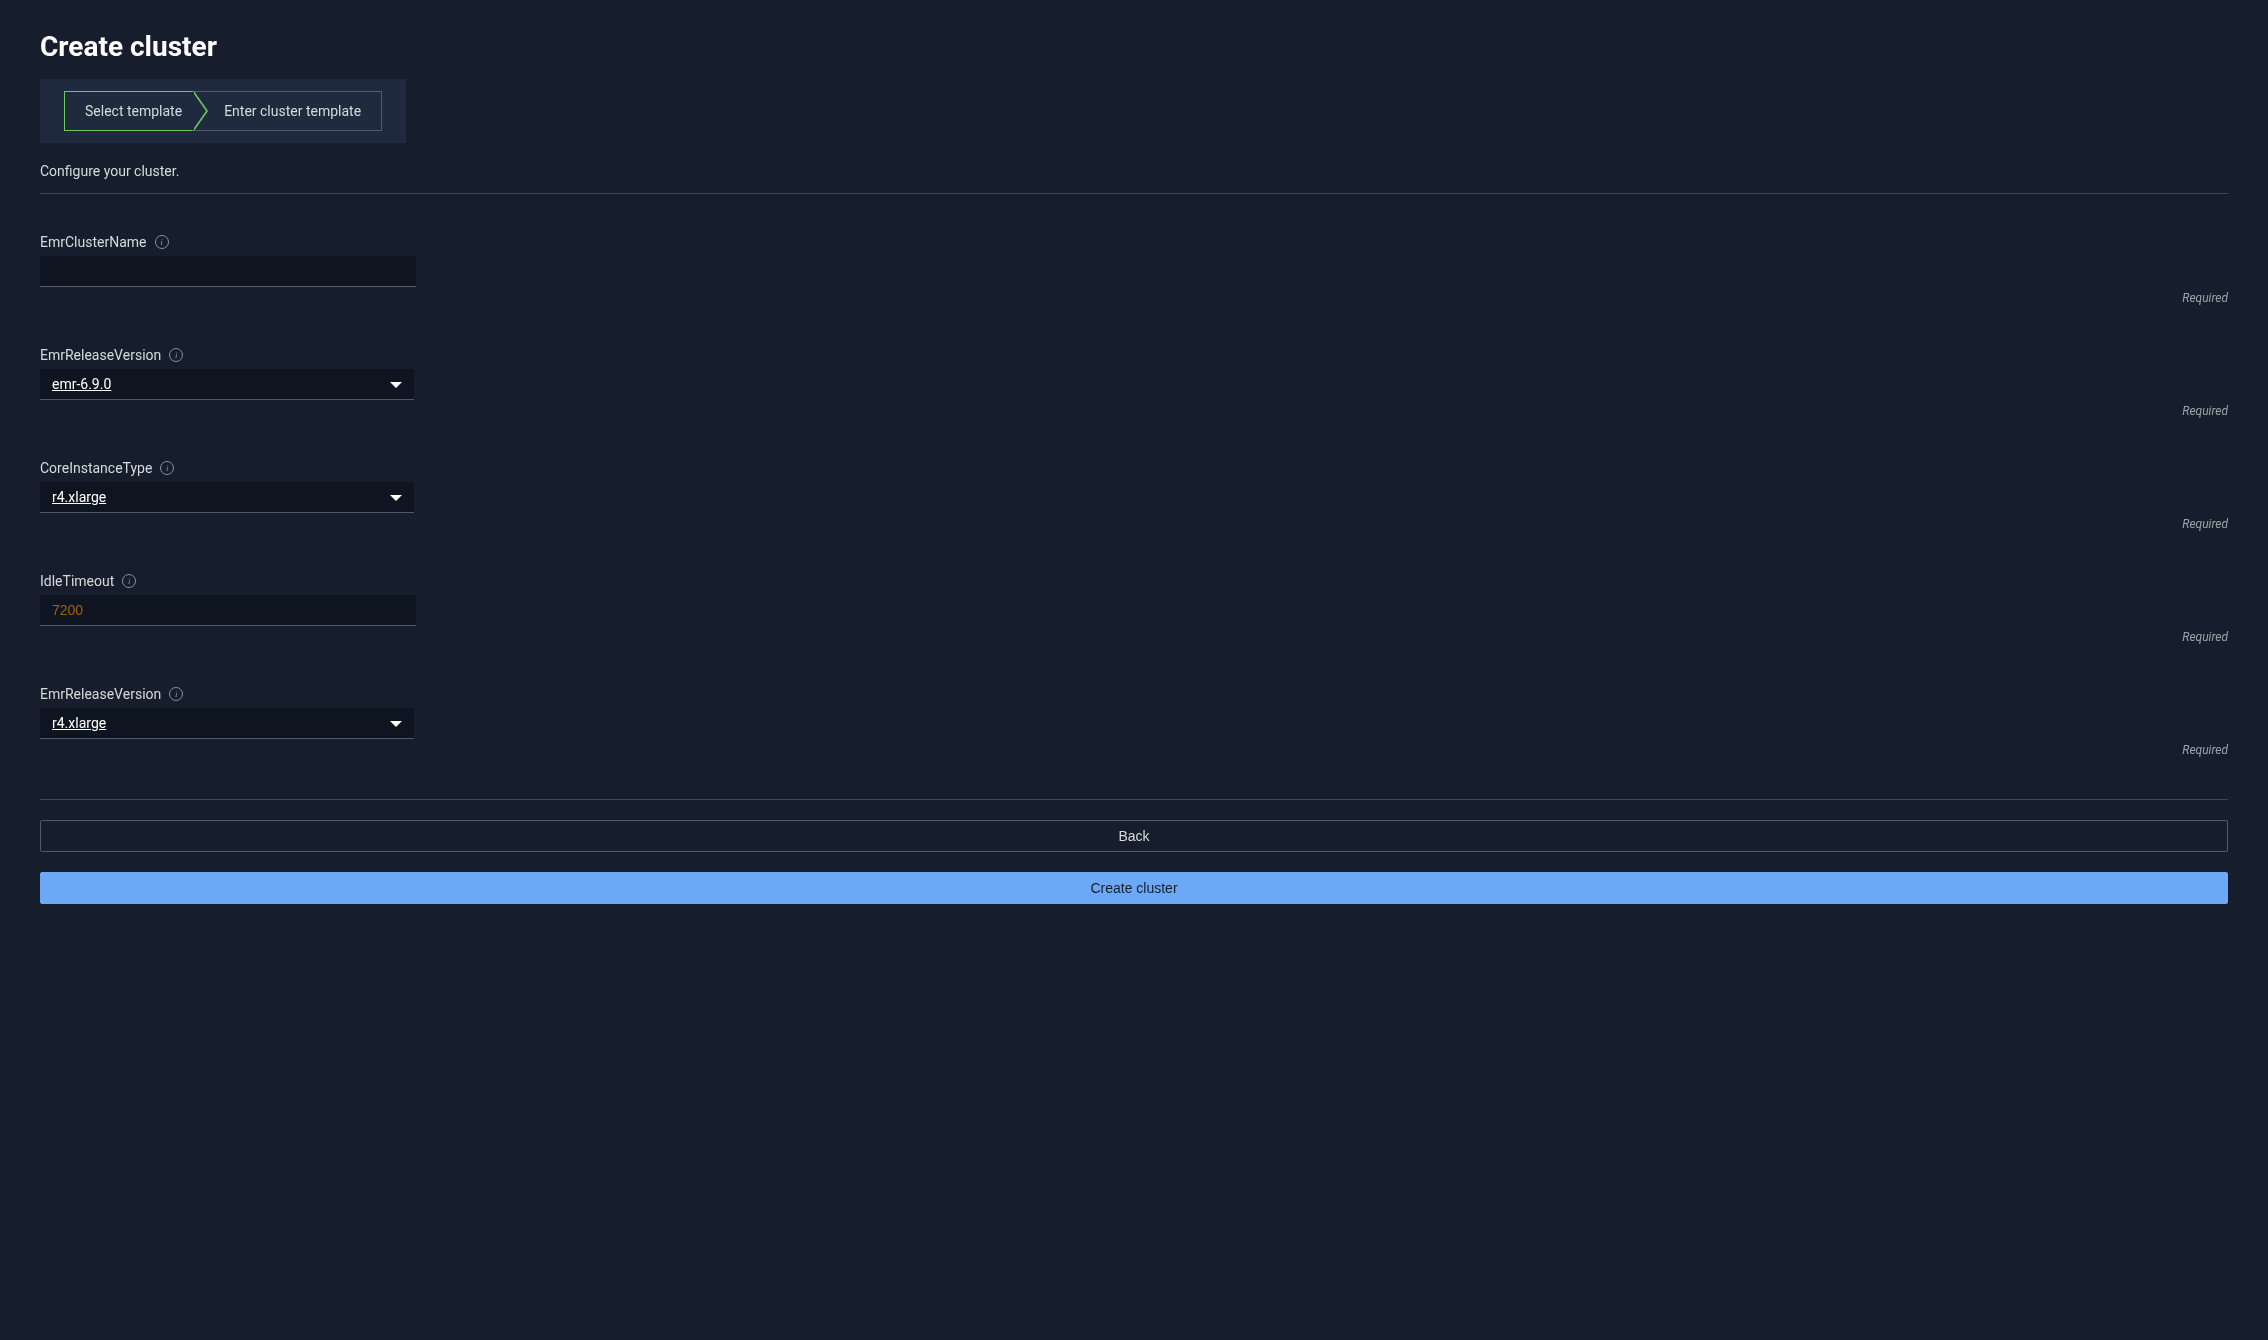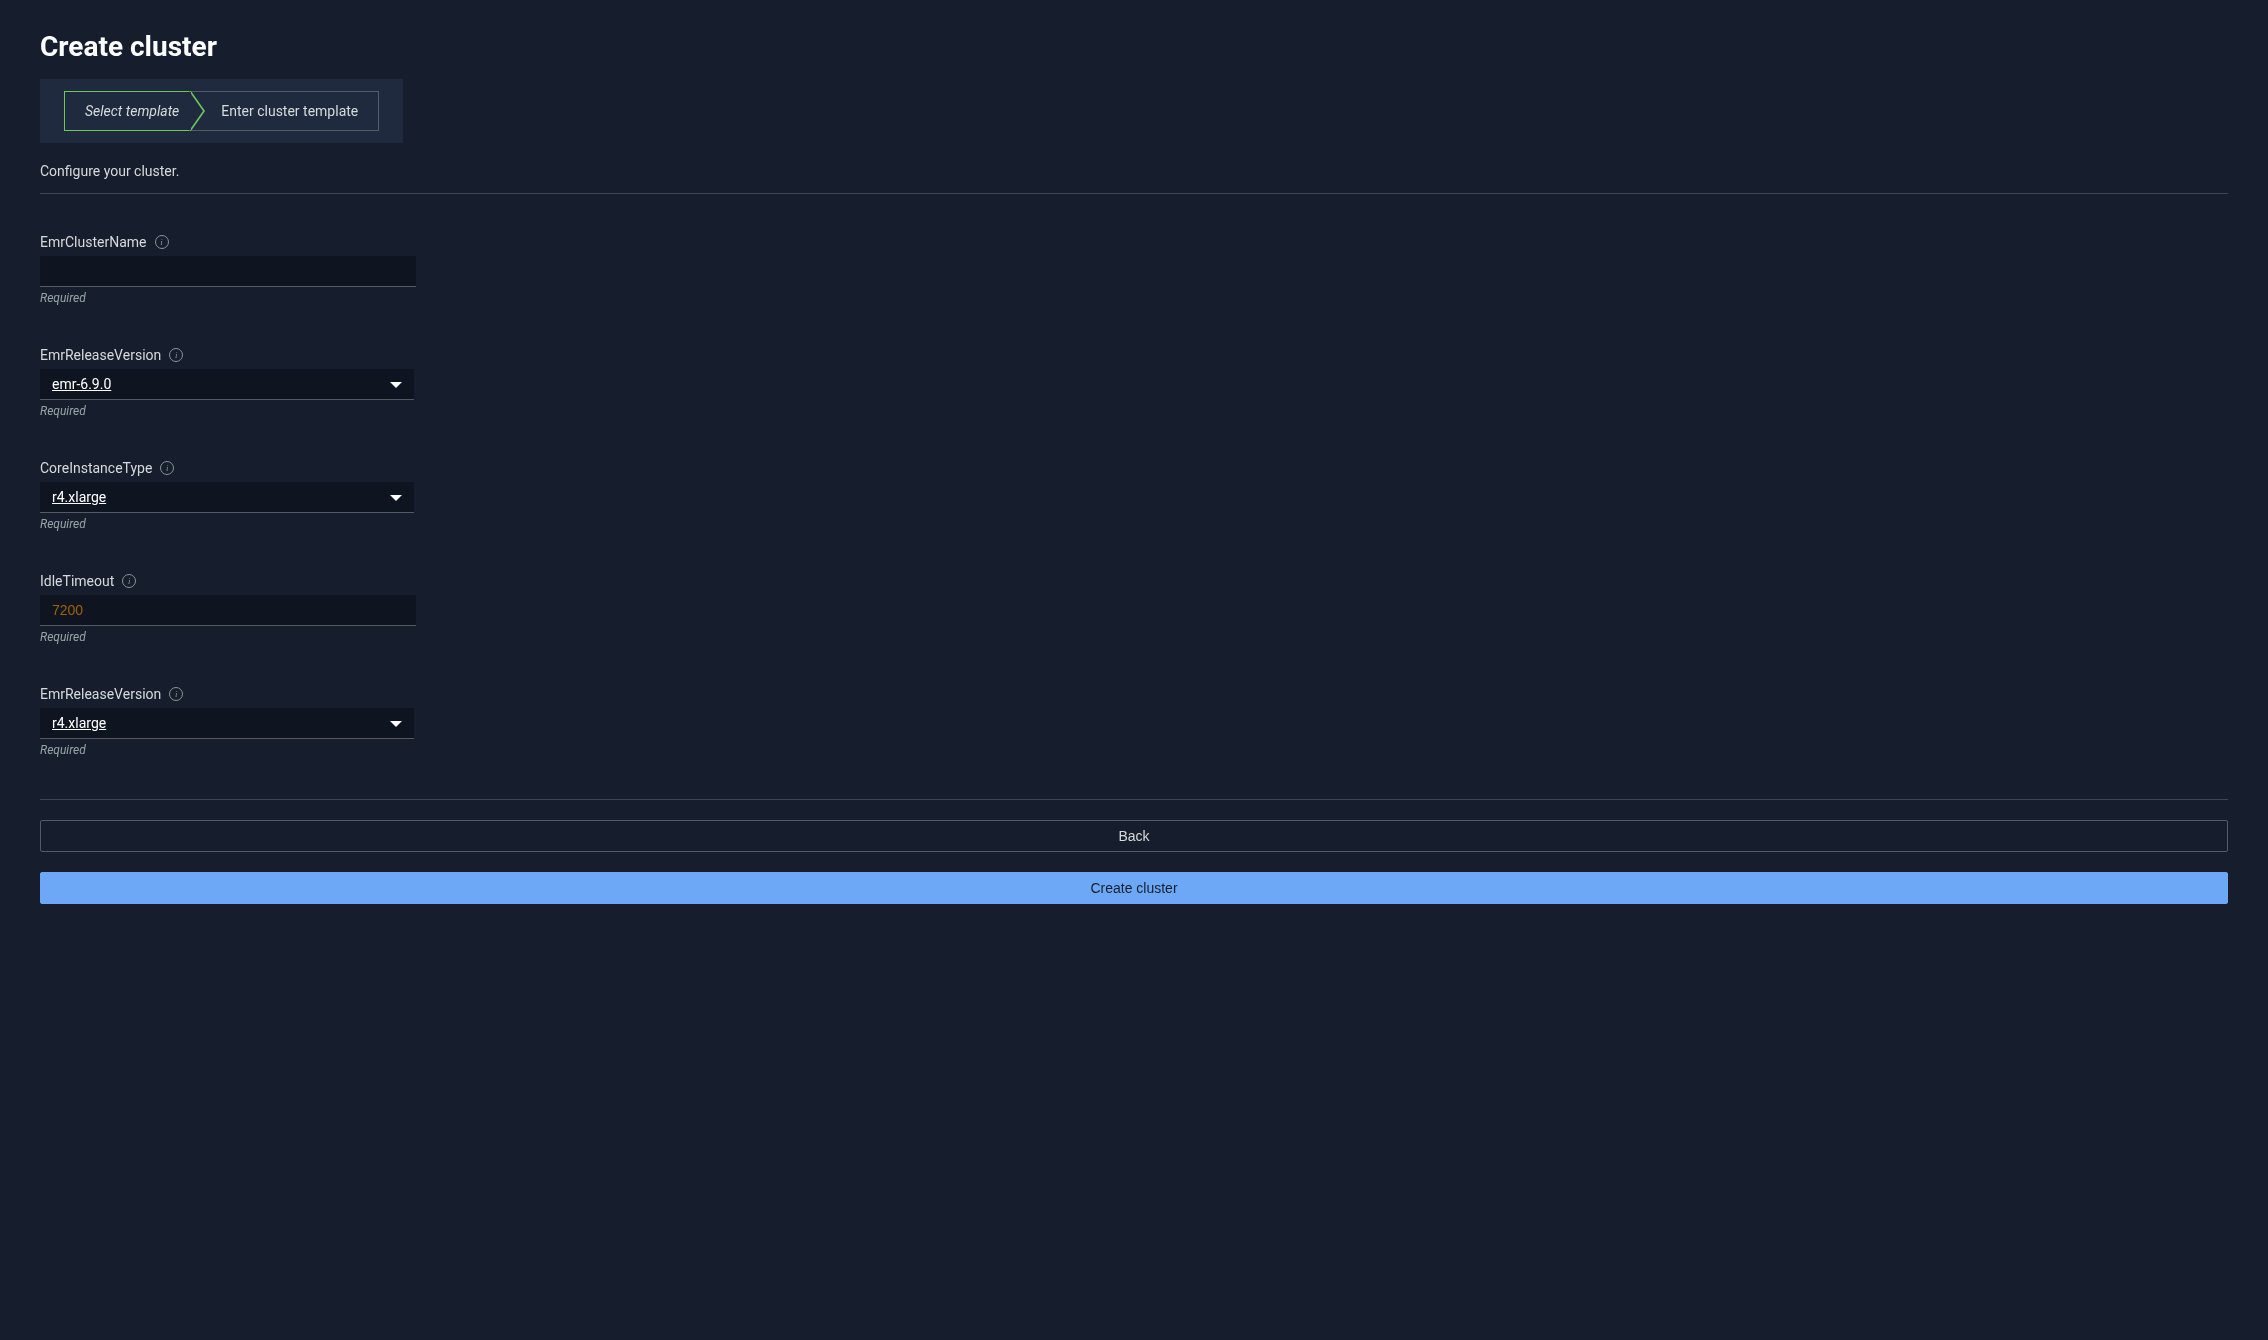--- a/index.html
+++ b/index.html
@@ -57,21 +57,20 @@
       border-top: 20px solid transparent;
       border-bottom: 20px solid transparent;
       border-left: 14px solid #161e2d;
       z-index: 2;
     }
     .step-1.active::after {
       border-left-color: transparent;
     }
     .step-1.active {
       position: relative;
-      font-style: italic;
     }
     .step-arrow {
       position: relative;
       width: 0;
       height: 0;
     }
     .step-arrow-outer {
       position: absolute;
       left: -1px;
       top: -20px;
@@ -189,20 +188,21 @@
       height: 0;
       border-left: 6px solid transparent;
       border-right: 6px solid transparent;
       border-top: 6px solid #ffffff;
     }
     .hint-text {
       font-size: 12px;
       font-style: italic;
       color: #95a5a6;
       margin-top: 4px;
+      text-align: right;
     }
     .button-row {
       display: flex;
       justify-content: flex-end;
       gap: 20px;
       flex-direction: column;
     }
     .btn {
       padding: 7px 20px;
       font-size: 14px;

